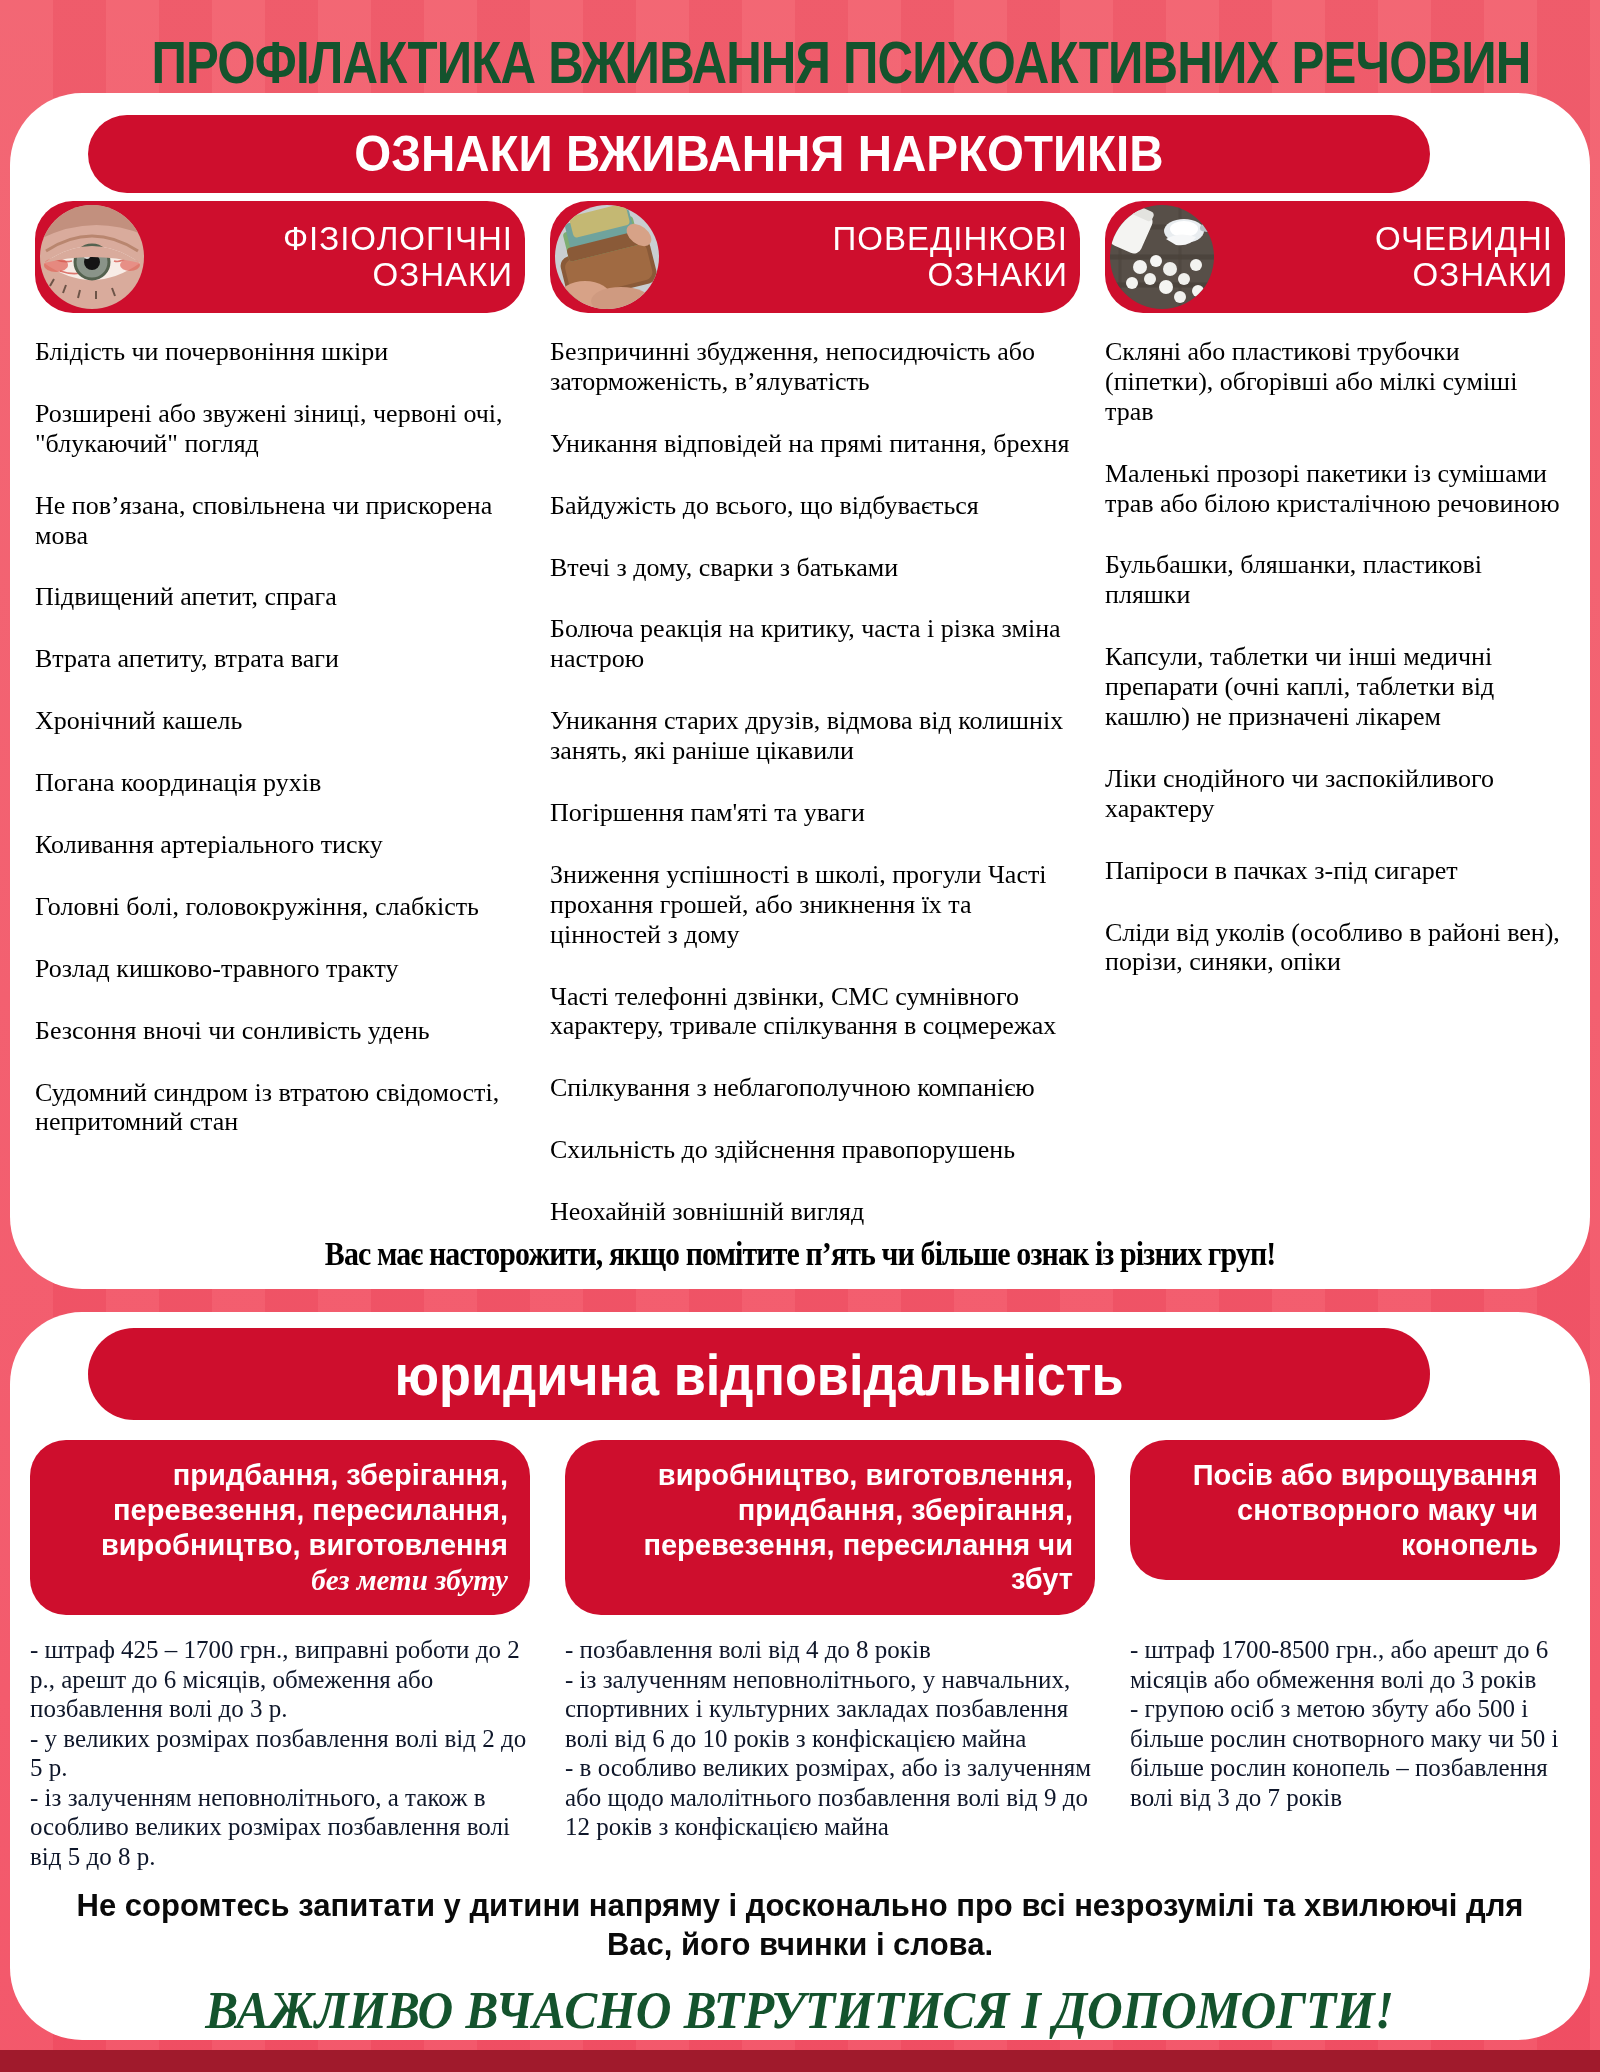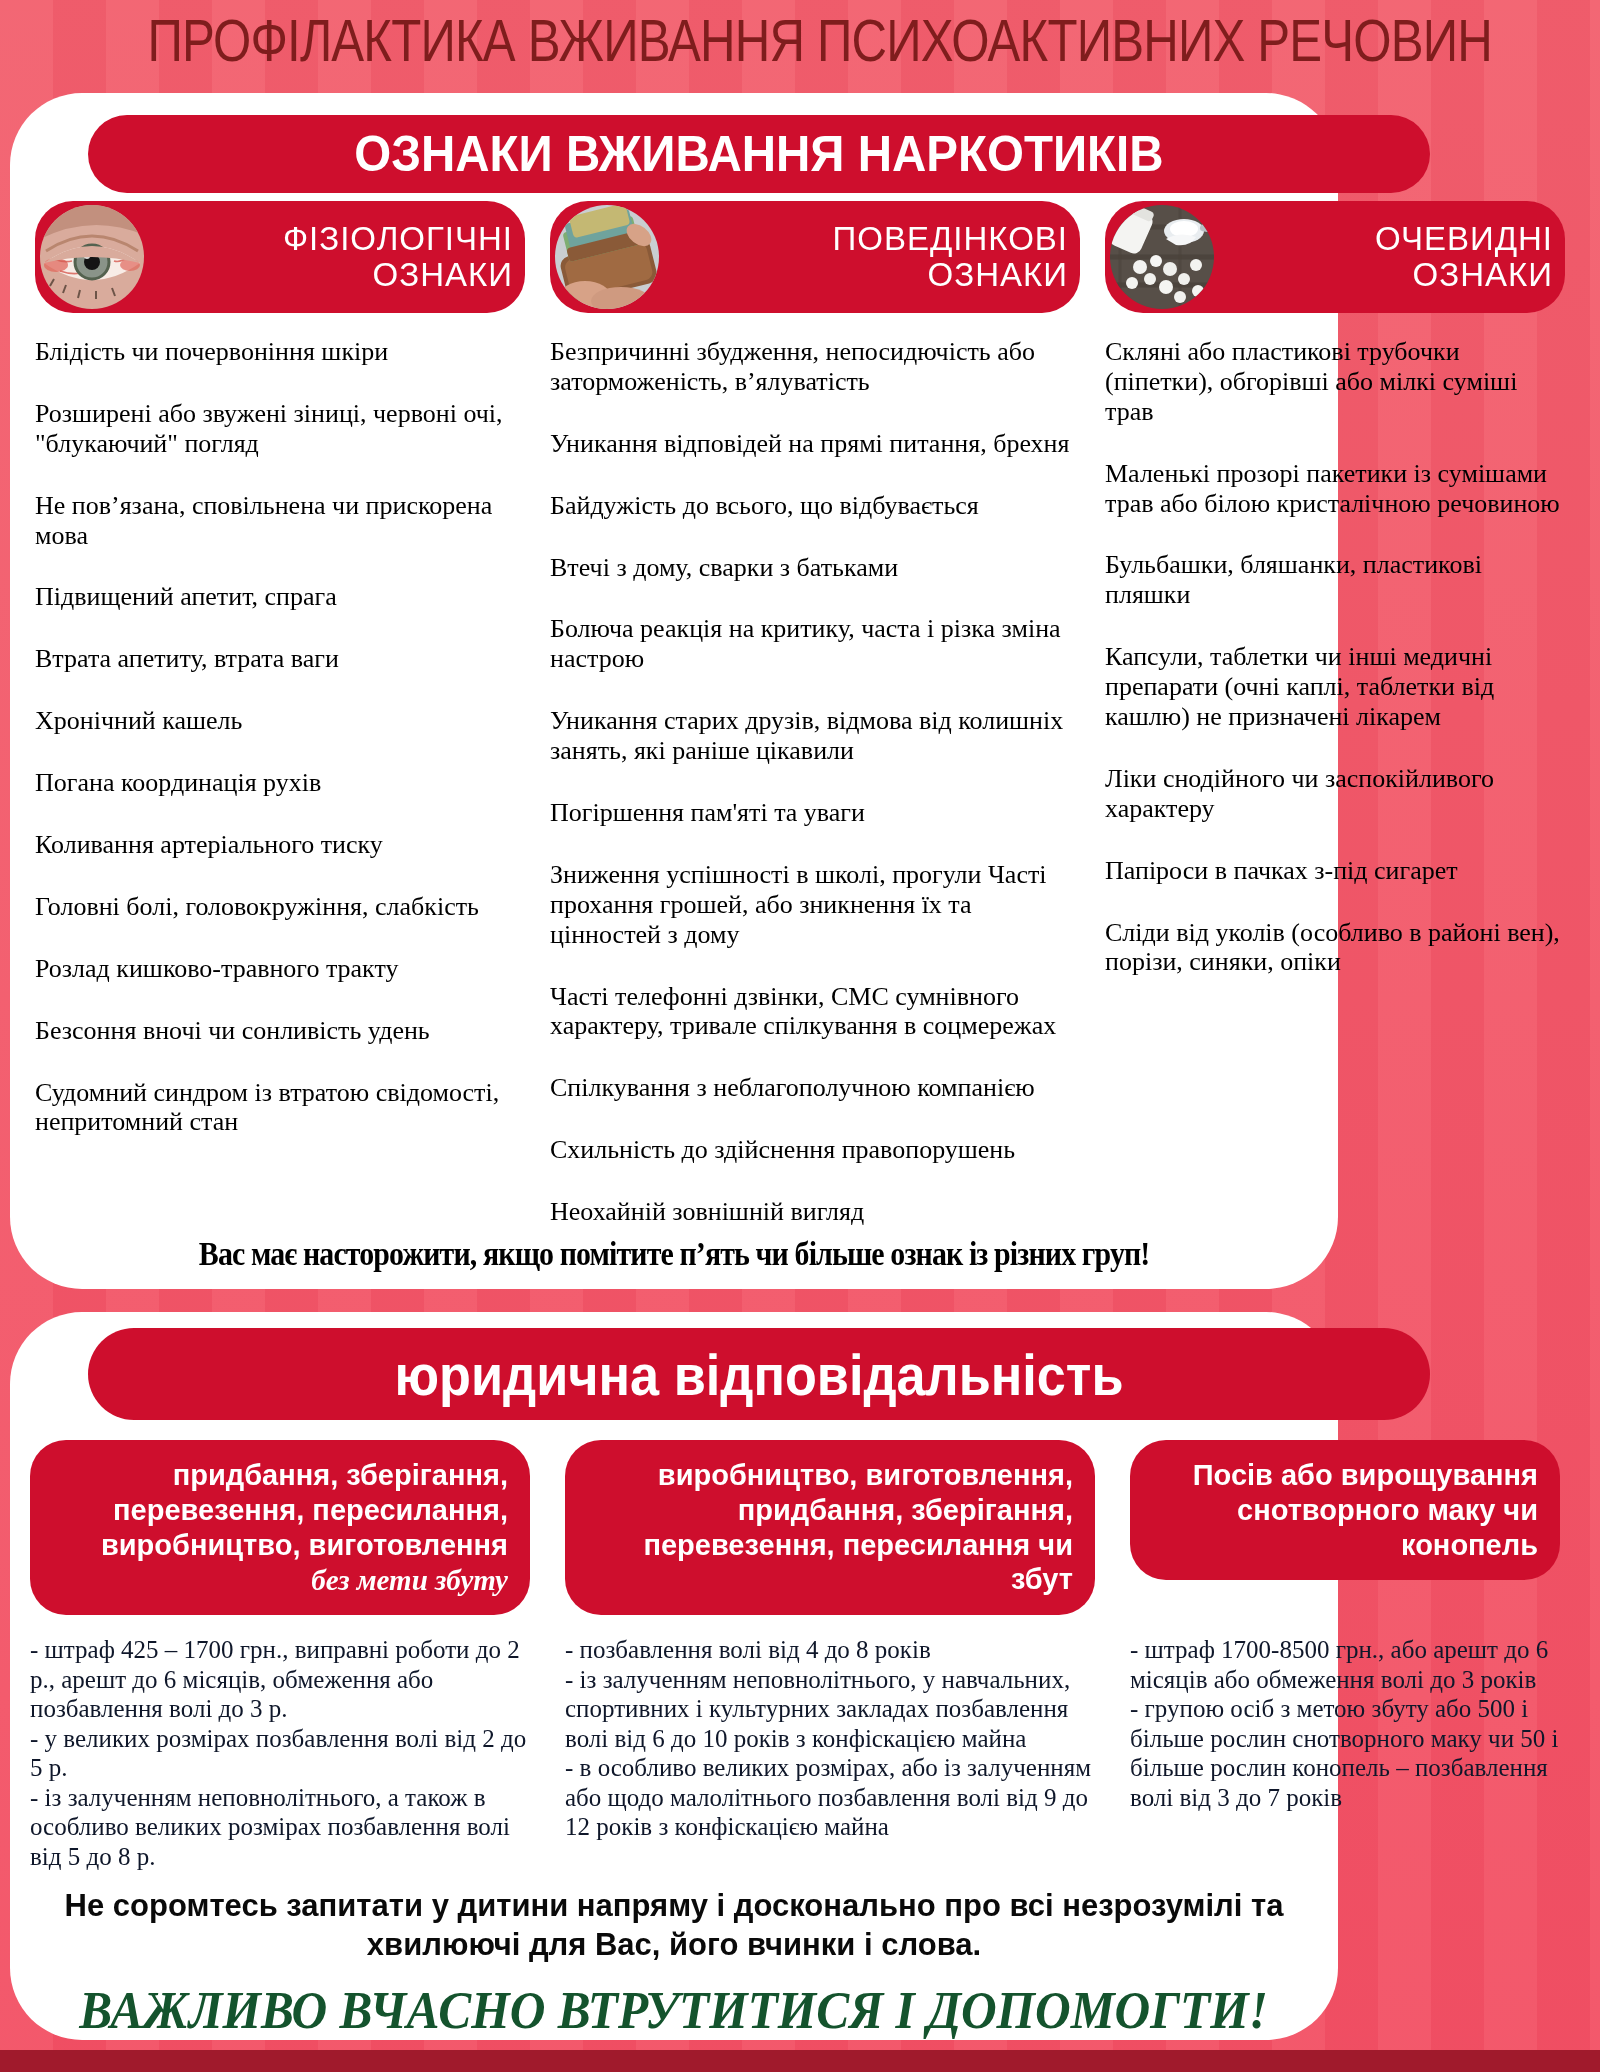--- a/index.html
+++ b/index.html
@@ -5,28 +5,28 @@
   * { box-sizing: border-box; margin: 0; padding: 0; }
   html, body { width: 1600px; height: 2072px; }
   body {
     position: relative; overflow: hidden;
     font-family: "Liberation Sans", sans-serif;
     background-image:
       linear-gradient(180deg, rgba(255,255,255,0.05) 0%, rgba(250,40,95,0.12) 100%),
       repeating-linear-gradient(90deg, #f25f6d 0 53px, #ee5363 53px 106px);
   }
   .page-title {
-    position: absolute; top: 6px; left: 0; width: 1600px;
-    text-align: center; color: #7f1d1d; font-weight: 400; font-size: 60px;
+    position: absolute; top: 28px; left: 0; width: 1600px;
+    text-align: center; color: #14532d; font-weight: 700; font-size: 60px;
     white-space: nowrap;
   }
   .cond { display: inline-block; transform: scaleX(0.82); transform-origin: center; letter-spacing: -1px; }
   .cond95 { display: inline-block; transform: scaleX(0.95); transform-origin: center; }
   .cond90 { display: inline-block; transform: scaleX(0.90); transform-origin: center; }
-  .card { position: absolute; left: 10px; width: 1328px; background: #ffffff; }
+  .card { position: absolute; left: 10px; width: 1580px; background: #ffffff; }
   .card1 { top: 93px; height: 1196px; border-radius: 72px; }
   .card2 { top: 1312px; height: 728px; border-radius: 72px; }
   .banner {
     background: #ce0e2d; color: #fff; display: flex; align-items: center; justify-content: center;
     margin-left: 78px;
   }
   .banner1 { margin-top: 22px; width: 1342px; height: 78px; border-radius: 39px; font-size: 50px; font-weight: 900; white-space: nowrap; }
   .banner2 { margin-top: 16px; width: 1342px; height: 92px; border-radius: 46px; font-size: 58px; font-weight: 900; white-space: nowrap; }
   .columns { display: grid; grid-template-columns: 490px 530px 460px; column-gap: 25px; padding: 0 25px; margin-top: 8px; }
   .chip { display: flex; align-items: center; height: 112px; background: #ce0e2d; border-radius: 38px; }

